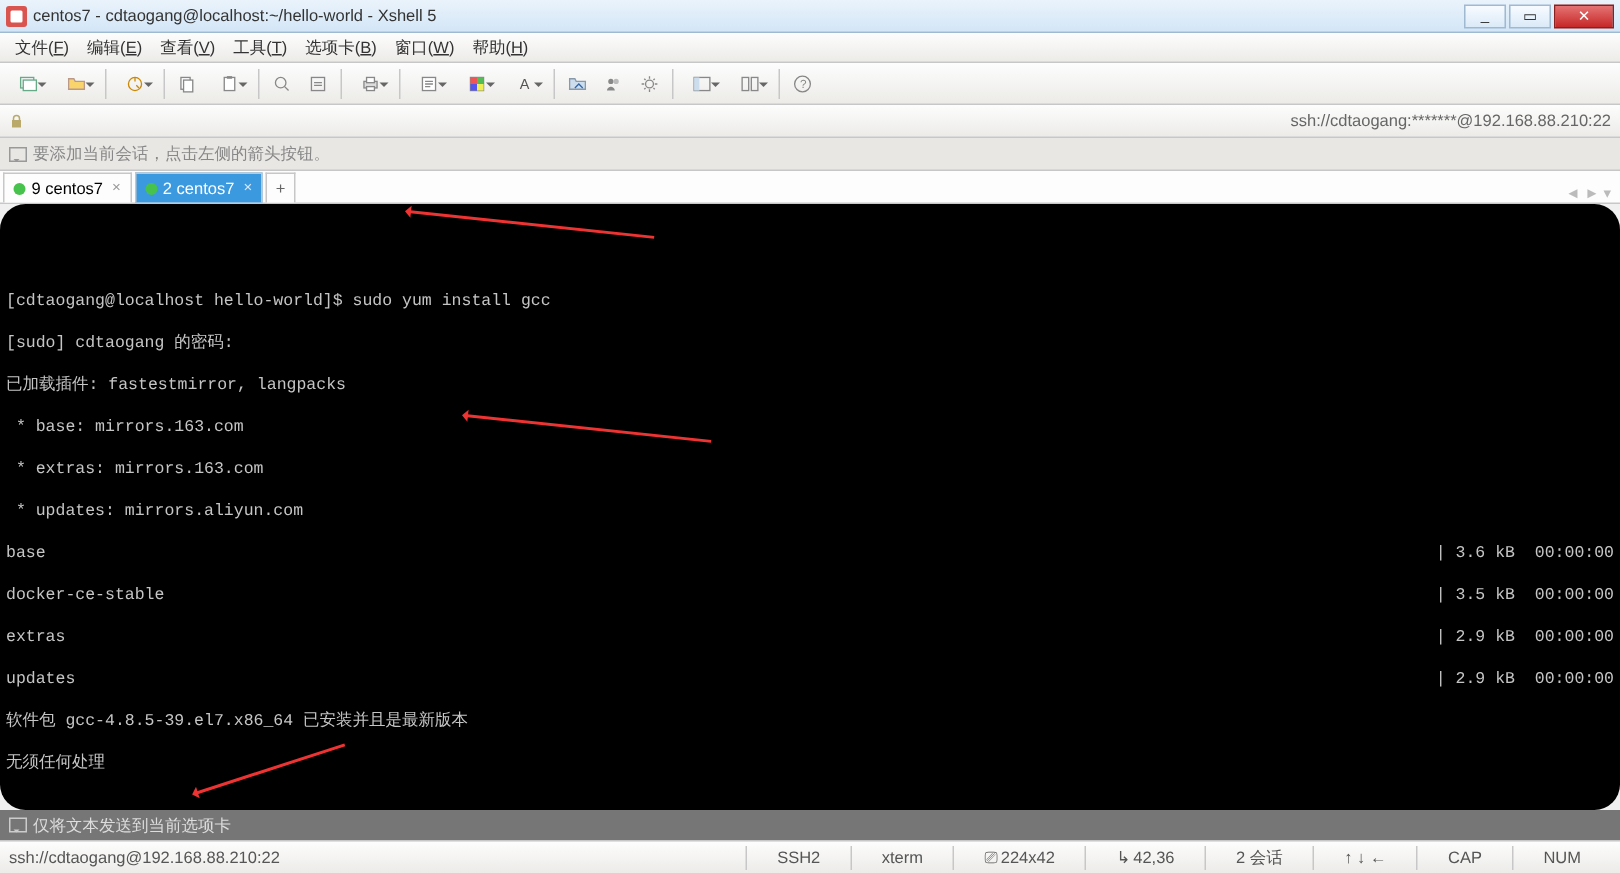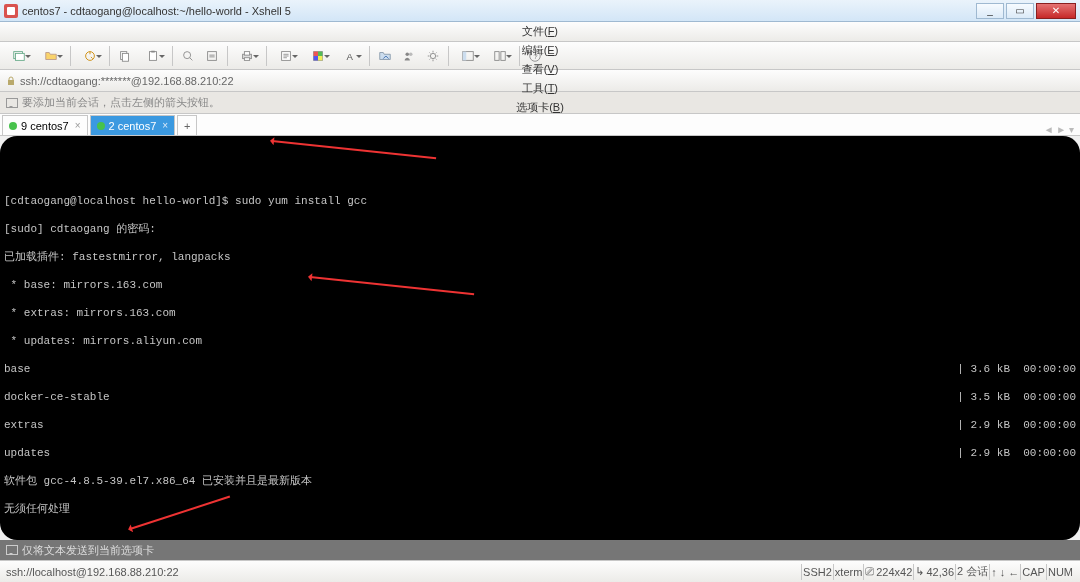--- a/index.html
+++ b/index.html
@@ -8,34 +8,34 @@
 
 .titlebar { height:22px; background:linear-gradient(#eaf3fb,#d3e6f7); display:flex; align-items:center; padding:0 4px; border-bottom:1px solid #9fb9d1; }
 .titlebar .app-icon { width:14px; height:14px; background:#d9534f; border-radius:2px; margin-right:4px; position:relative; }
 .titlebar .app-icon::after{content:"";position:absolute;inset:3px;background:#fff;border-radius:1px;}
 .titlebar .title-text { flex:1; color:#333; font-size:11px; }
 .titlebar .winbtns { display:flex; gap:0; margin-left:auto; }
 .titlebar .winbtn { width:28px; height:16px; border:1px solid #9fb9d1; background:linear-gradient(#f7fbff,#dbeaf8); display:flex; align-items:center; justify-content:center; margin-left:2px; font-size:10px; color:#333; cursor:pointer; }
 .titlebar .winbtn.close { background:linear-gradient(#e57373,#c62828); border-color:#8a1f1f; color:#fff; width:40px; }
 
 
-.menubar { height:20px; background:linear-gradient(#fdfdfd,#ecebe8); border-bottom:1px solid #c7c7c7; display:flex; align-items:center; padding:0 4px; font-size:11px;flex-direction:column; }
+.menubar { height:20px; background:linear-gradient(#fdfdfd,#ecebe8); border-bottom:1px solid #c7c7c7; display:flex; align-items:center; padding:0 4px; font-size:11px; }
 .menubar .menu-item { padding:2px 6px; cursor:pointer; color:#333; }
 .menubar .menu-item .u { text-decoration:underline; }
 
 
 .toolbar { height:28px; background:linear-gradient(#fdfdfd,#ecebe8); border-bottom:1px solid #c7c7c7; display:flex; align-items:center; padding:0 4px; gap:2px; }
 .tbtn { width:22px; height:22px; border:1px solid transparent; display:flex; align-items:center; justify-content:center; cursor:pointer; position:relative; }
 .tbtn.dd { width:30px; }
 .tbtn.dd::after { content:""; position:absolute; right:2px; top:9px; border:3px solid transparent; border-top-color:#666; }
 .tsep { width:1px; height:20px; background:#c7c7c7; margin:0 2px; }
 .tbtn svg { width:14px; height:14px; }
 
 
-.addrbar { height:22px; background:linear-gradient(#fdfdfd,#ecebe8); border-bottom:1px solid #c7c7c7; display:flex; align-items:center; padding:0 6px; font-size:11px; color:#666; }
+.addrbar { height:22px; background:linear-gradient(#fdfdfd,#ecebe8); border-bottom:1px solid #c7c7c7; display:flex; align-items:center; padding:0 6px; font-size:11px; color:#666;justify-content:space-between; }
 .addrbar .lock { width:10px; height:10px; margin-right:4px; }
 
 
 .hintbar { height:22px; background:#e9e7e3; border-bottom:1px solid #c7c7c7; display:flex; align-items:center; padding:0 6px; font-size:11px; color:#888; }
 .hintbar .chat-icon { width:12px; height:10px; border:1px solid #999; margin-right:4px; position:relative; }
 .hintbar .chat-icon::after{content:"";position:absolute;left:2px;bottom:-3px;border:2px solid transparent;border-top-color:#999;}
 
 
 .tabstrip { height:22px; background:#fdfdfd; border-bottom:1px solid #c7c7c7; display:flex; align-items:flex-end; padding:0 2px; position:relative; }
 .tab { height:20px; border:1px solid #c7c7c7; border-bottom:none; background:#fdfdfd; display:flex; align-items:center; padding:0 6px; margin-right:2px; font-size:11px; cursor:pointer; }
@@ -61,21 +61,21 @@
 .arrow3{ left:130px; top:392px; width:105px; transform:rotate(-18deg); transform-origin:left; }
 
 
 .lowhint { height:20px; background:#767676; color:#ddd; display:flex; align-items:center; padding:0 6px; font-size:11px; }
 .lowhint .chat-icon2{ width:12px;height:10px;border:1px solid #ccc;margin-right:4px;position:relative;}
 .lowhint .chat-icon2::after{content:"";position:absolute;left:2px;bottom:-3px;border:2px solid transparent;border-top-color:#ccc;}
 
 
 .statusbar { height:22px; background:linear-gradient(#fdfdfd,#ecebe8); border-top:1px solid #c7c7c7; display:flex; align-items:center; padding:0 6px; font-size:11px; color:#555; }
 .statusbar .spacer{flex:1}
-.statusbar .cell{ padding:0 1px; border-left:1px solid #c7c7c7; height:16px; display:flex; align-items:center; }
+.statusbar .cell{ padding:0 20px; border-left:1px solid #c7c7c7; height:16px; display:flex; align-items:center; }
 .statusbar .cell:first-of-type{border-left:none}
 </style>
 </head>
 <body>
 
 <div class="titlebar">
   <span class="app-icon"></span>
   <span class="title-text">centos7 - cdtaogang@localhost:~/hello-world - Xshell 5</span>
   <div class="winbtns">
     <div class="winbtn">_</div>
@@ -284,21 +284,21 @@
 
 
 </div>
 
 <div class="lowhint">
   <span class="chat-icon2"></span>
   <span>仅将文本发送到当前选项卡</span>
 </div>
 
 <div class="statusbar">
-  <span>ssh://localhost@192.168.88.210:22</span>
+  <span>ssh://cdtaogang@192.168.88.210:22</span>
   <span class="spacer"></span>
   <span class="cell">SSH2</span>
   <span class="cell">xterm</span>
   <span class="cell">
       <span style="font-family:monospace;margin-right:2px">⎚</span>
       <span>224x42</span>
     </span>
   <span class="cell">
       <span style="margin-right:2px">↳</span>
       <span>42,36</span>

